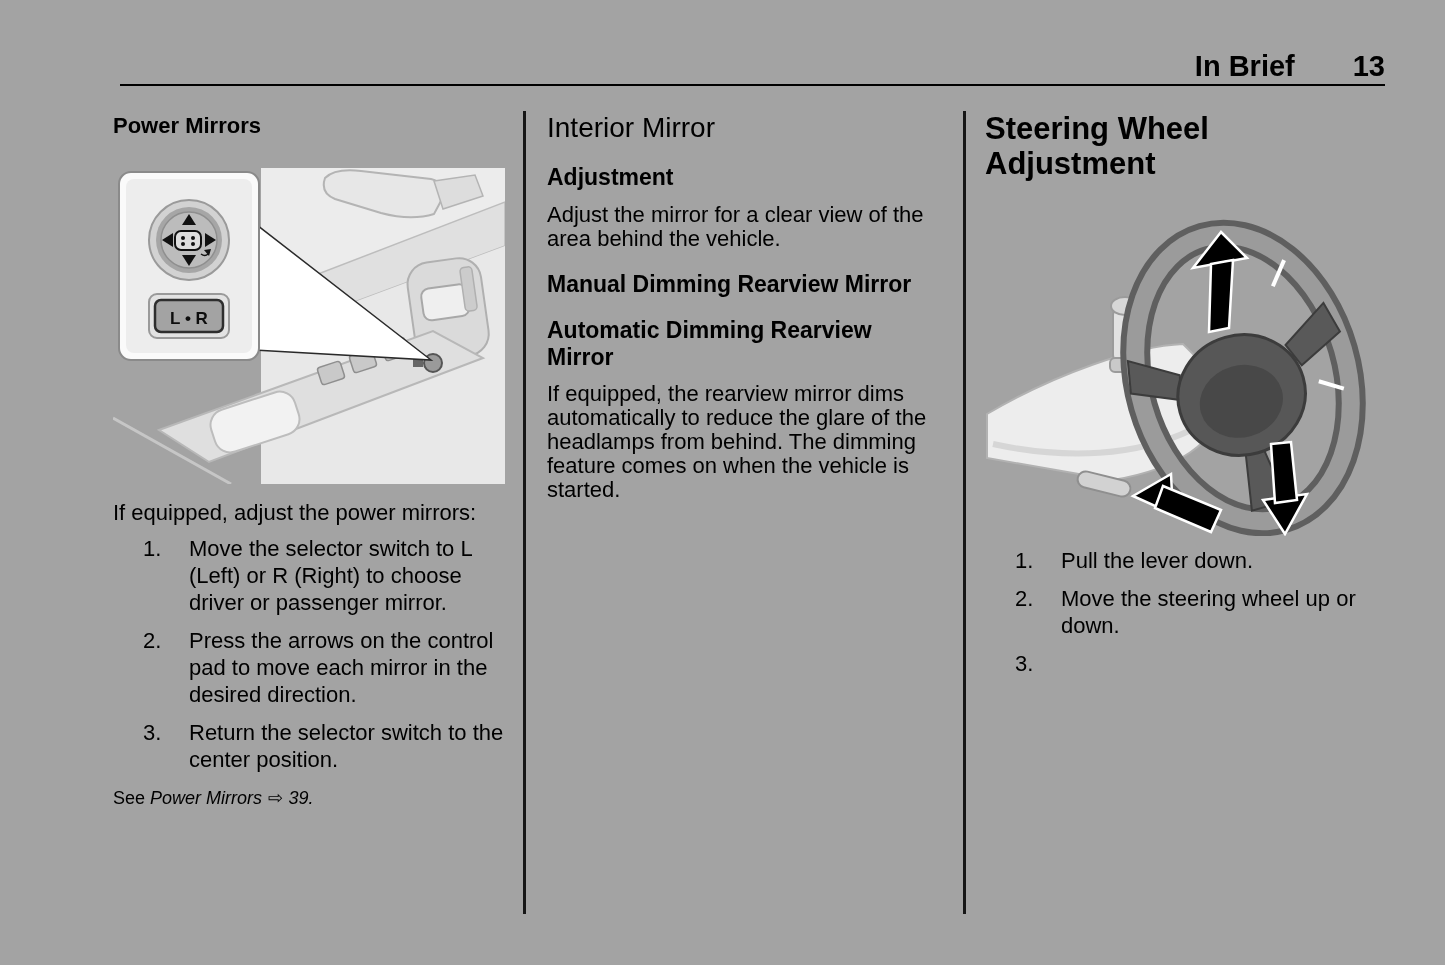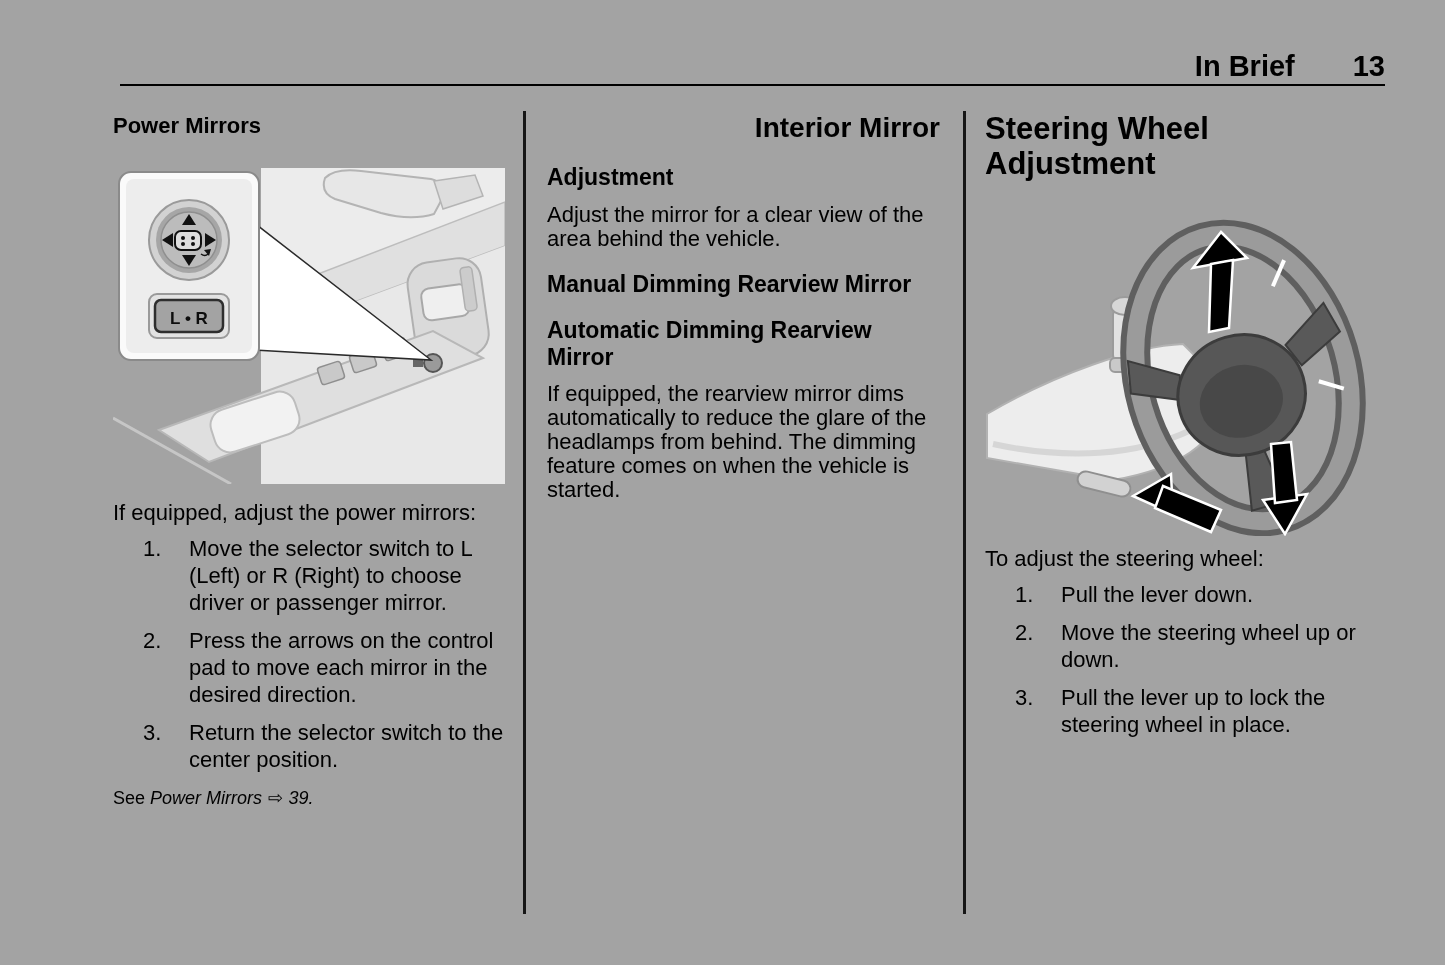--- a/index.html
+++ b/index.html
@@ -27,21 +27,21 @@
   .col { flex:none; }
   .col-left  { width:392px; }
   .col-mid   { width:393px; }
   .col-right { width:397px; }
   .vrule { flex:none; width:3px; height:803px; background:#161616; }
   .vrule.one { margin:0 21px 0 18px; }
   .vrule.two { margin:0 19px 0 23px; }
 
   
   .h-small { font-size:22px; font-weight:bold; line-height:1.1; padding-top:3px; }
-  .h-big   { font-size:28px; font-weight:bold; line-height:1.15; padding-top:1px;text-align:right; }
+  .h-big   { font-size:28px; font-weight:normal; line-height:1.15; padding-top:1px; }
   .h-xl    { font-size:31px; font-weight:bold; line-height:1.14; }
   .subhead { font-size:23px; font-weight:bold; line-height:1.15; margin-top:20px; margin-bottom:12px; }
   .body-text { font-size:22px; line-height:24px; }
   .para { margin-bottom:4px; }
 
   ol.steps { list-style:none; margin-top:10px; }
   ol.steps li {
     position:relative; padding-left:76px; margin-bottom:11px;
     font-size:22px; line-height:27px;
   }
@@ -213,32 +213,30 @@
         <g fill="#000000" stroke="#ffffff" stroke-width="2.5">
           <polygon points="300,328 278,294 322,288"></polygon>
           <polygon points="286,238 306,236 312,294 290,297"></polygon>
         </g>
         <g fill="#000000" stroke="#ffffff" stroke-width="2.5">
           <polygon points="148,290 186,268 188,308"></polygon>
           <polygon points="178,280 236,304 226,326 170,302"></polygon>
         </g>
       </svg>
 
-      <p class="body-text para">To adjust the steering wheel:</p>
 
       <ol class="steps">
         <li>
           <span class="num">1.</span>
           <span>Pull the lever down.</span>
         </li>
         <li>
           <span class="num">2.</span>
           <span>Move the steering wheel up or down.</span>
         </li>
         <li>
           <span class="num">3.</span>
-          <span>Pull the lever up to lock the steering wheel in place.</span>
         </li>
       </ol>
     </div>
 
   </div>
 </div>
 
 </body></html>

